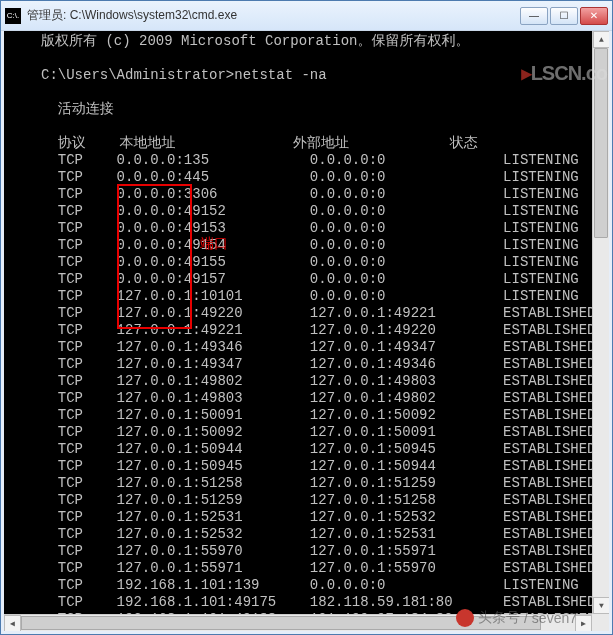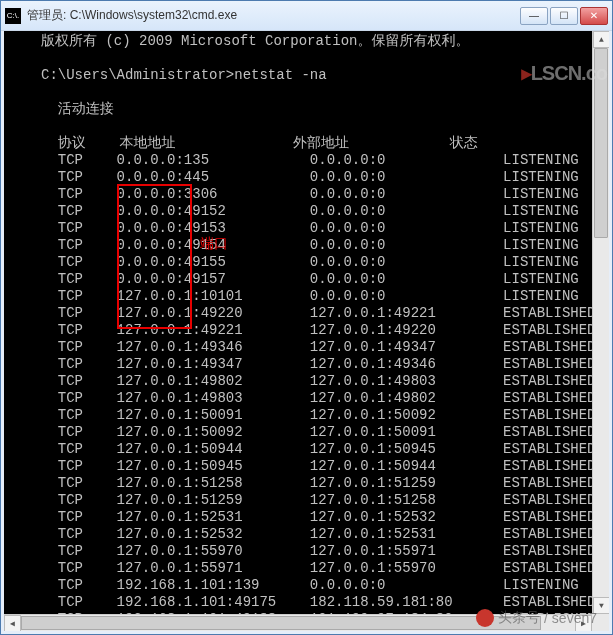--- a/index.html
+++ b/index.html
@@ -135,21 +135,21 @@
       top: 30px; right: 2px;
       color: rgba(220,220,220,0.5);
       font-family: Arial, sans-serif;
       font-weight: 900;
       font-size: 20px;
       letter-spacing: -1px;
       pointer-events: none;
     }
     .watermark-bottom {
       position: absolute;
-      bottom: 4px; right: 12px;
+      bottom: 4px; right: 32px;
       font-family: "Microsoft YaHei", sans-serif;
       font-size: 14px;
       color: rgba(80,80,80,0.6);
       display: flex; align-items: center; gap: 4px;
       pointer-events: none;
     }
     .wm-red-dot {
       width: 18px; height: 18px; border-radius: 50%;
       background: #c8362d;
       display: inline-block;

